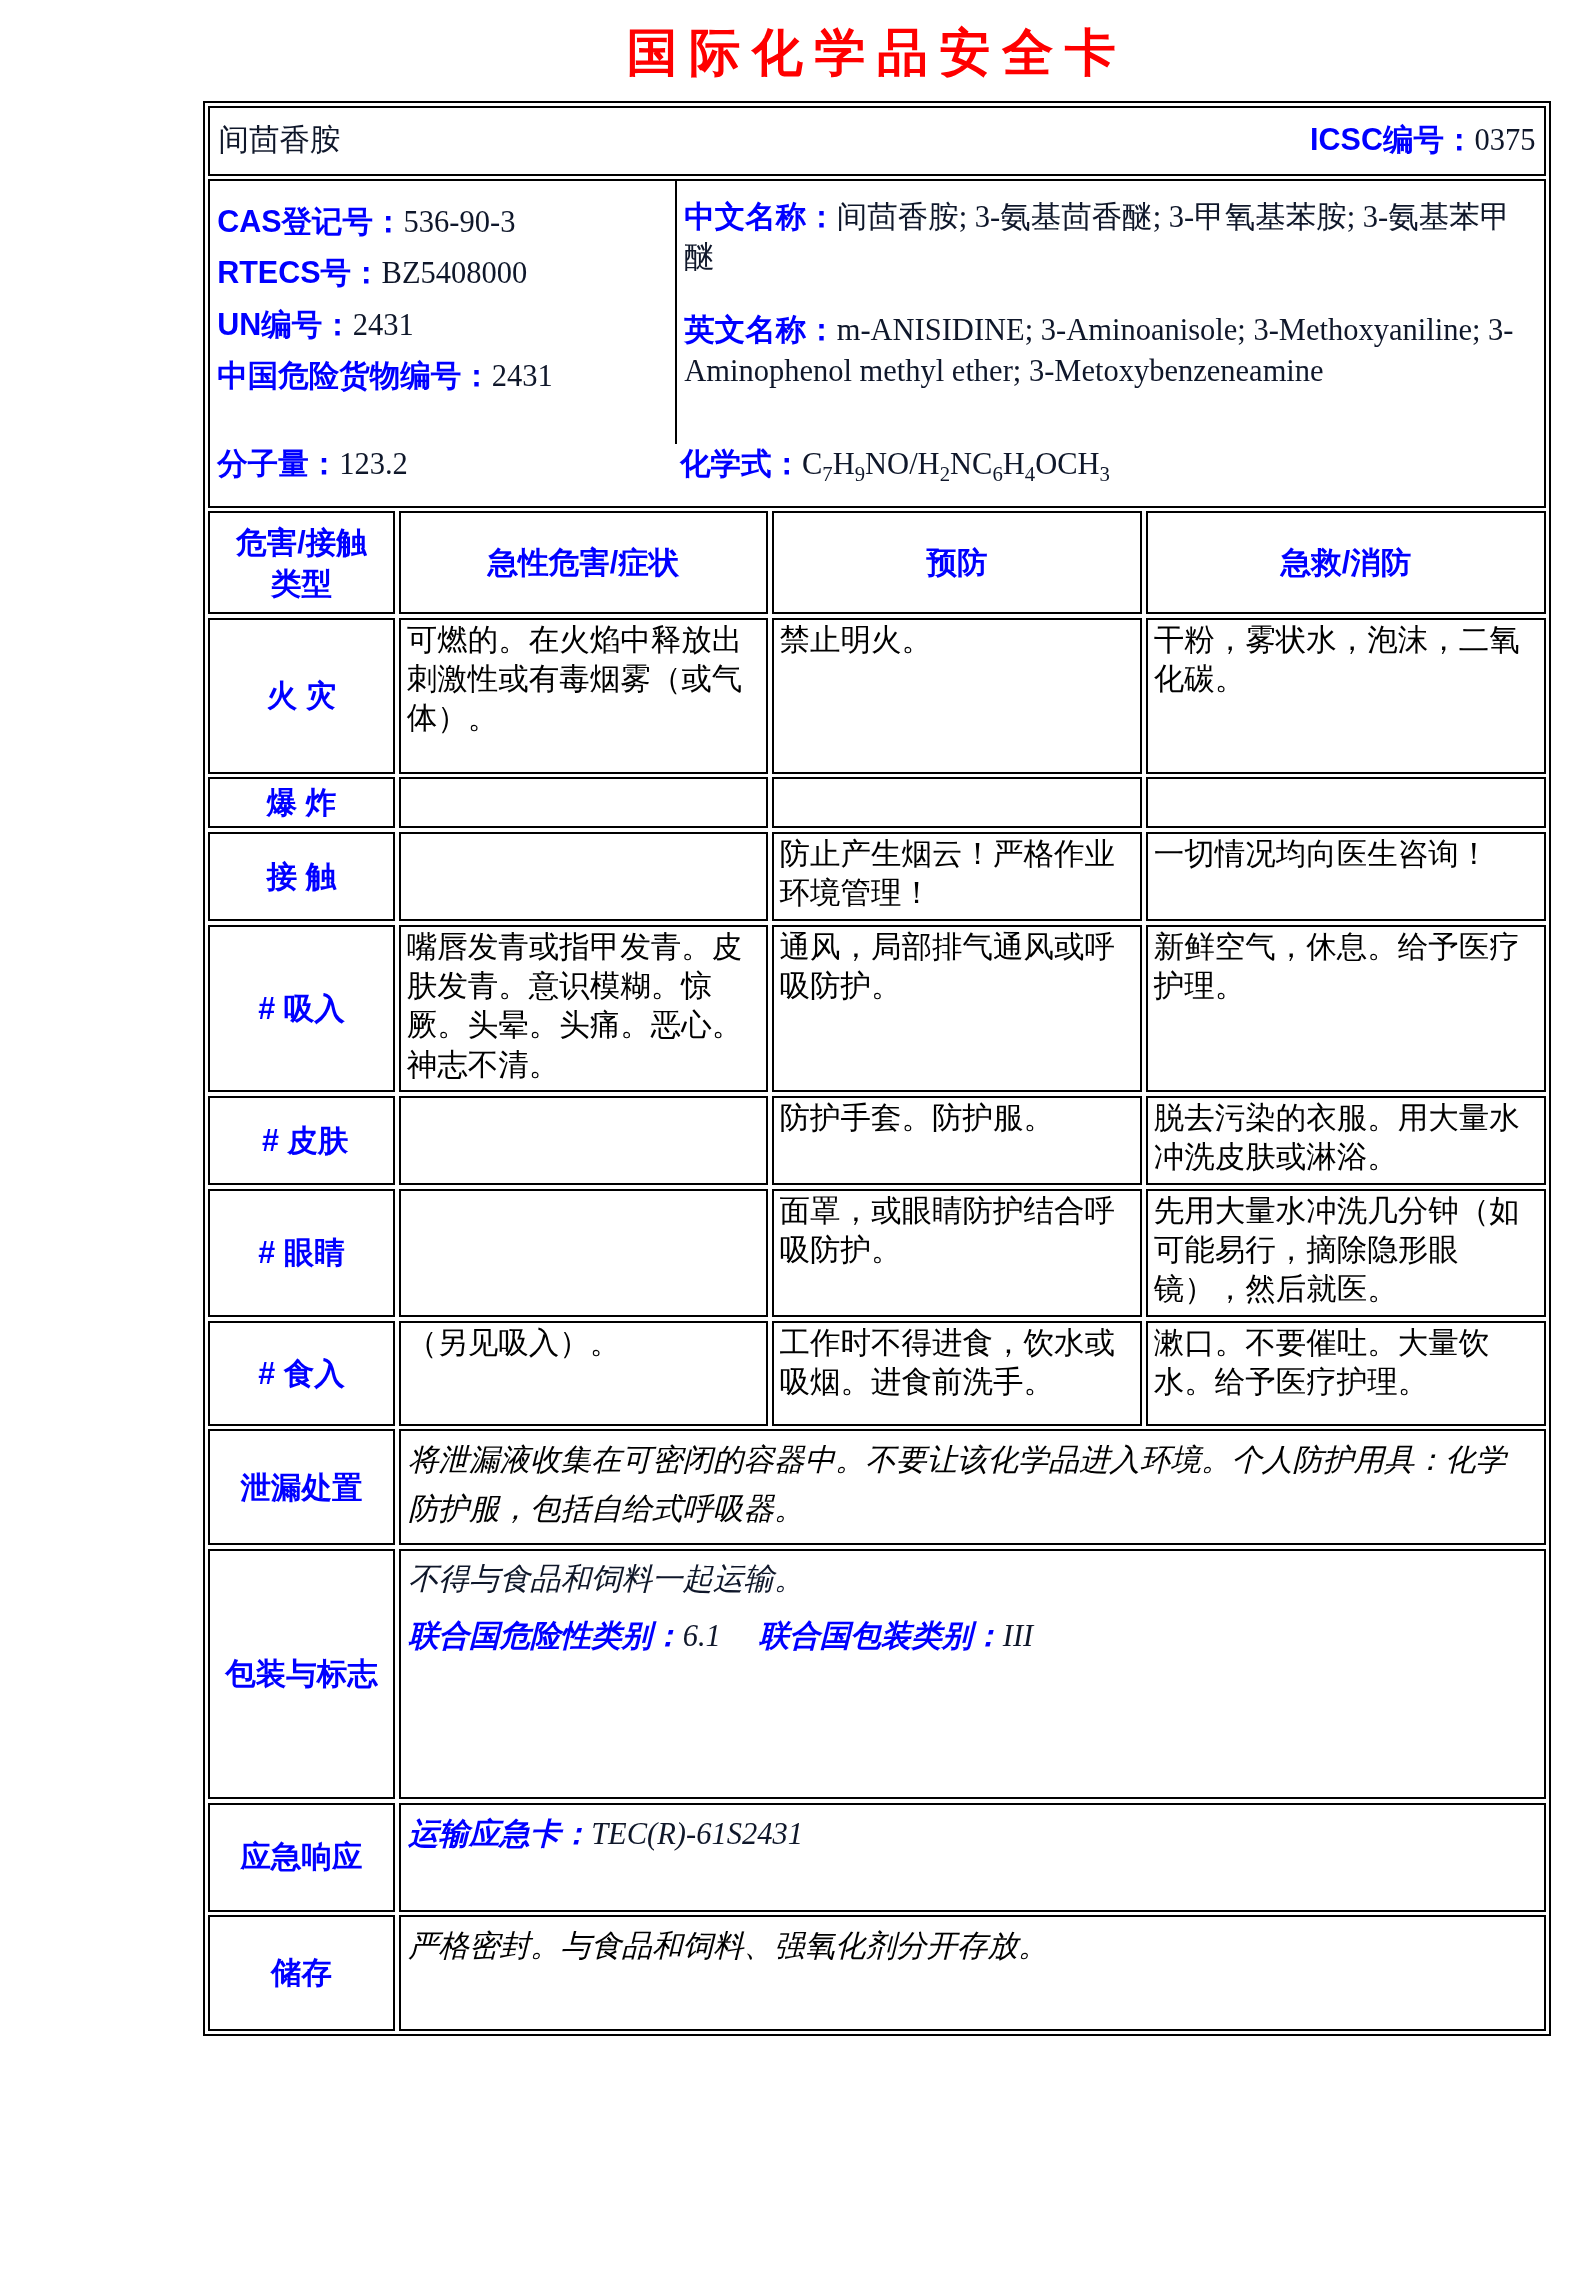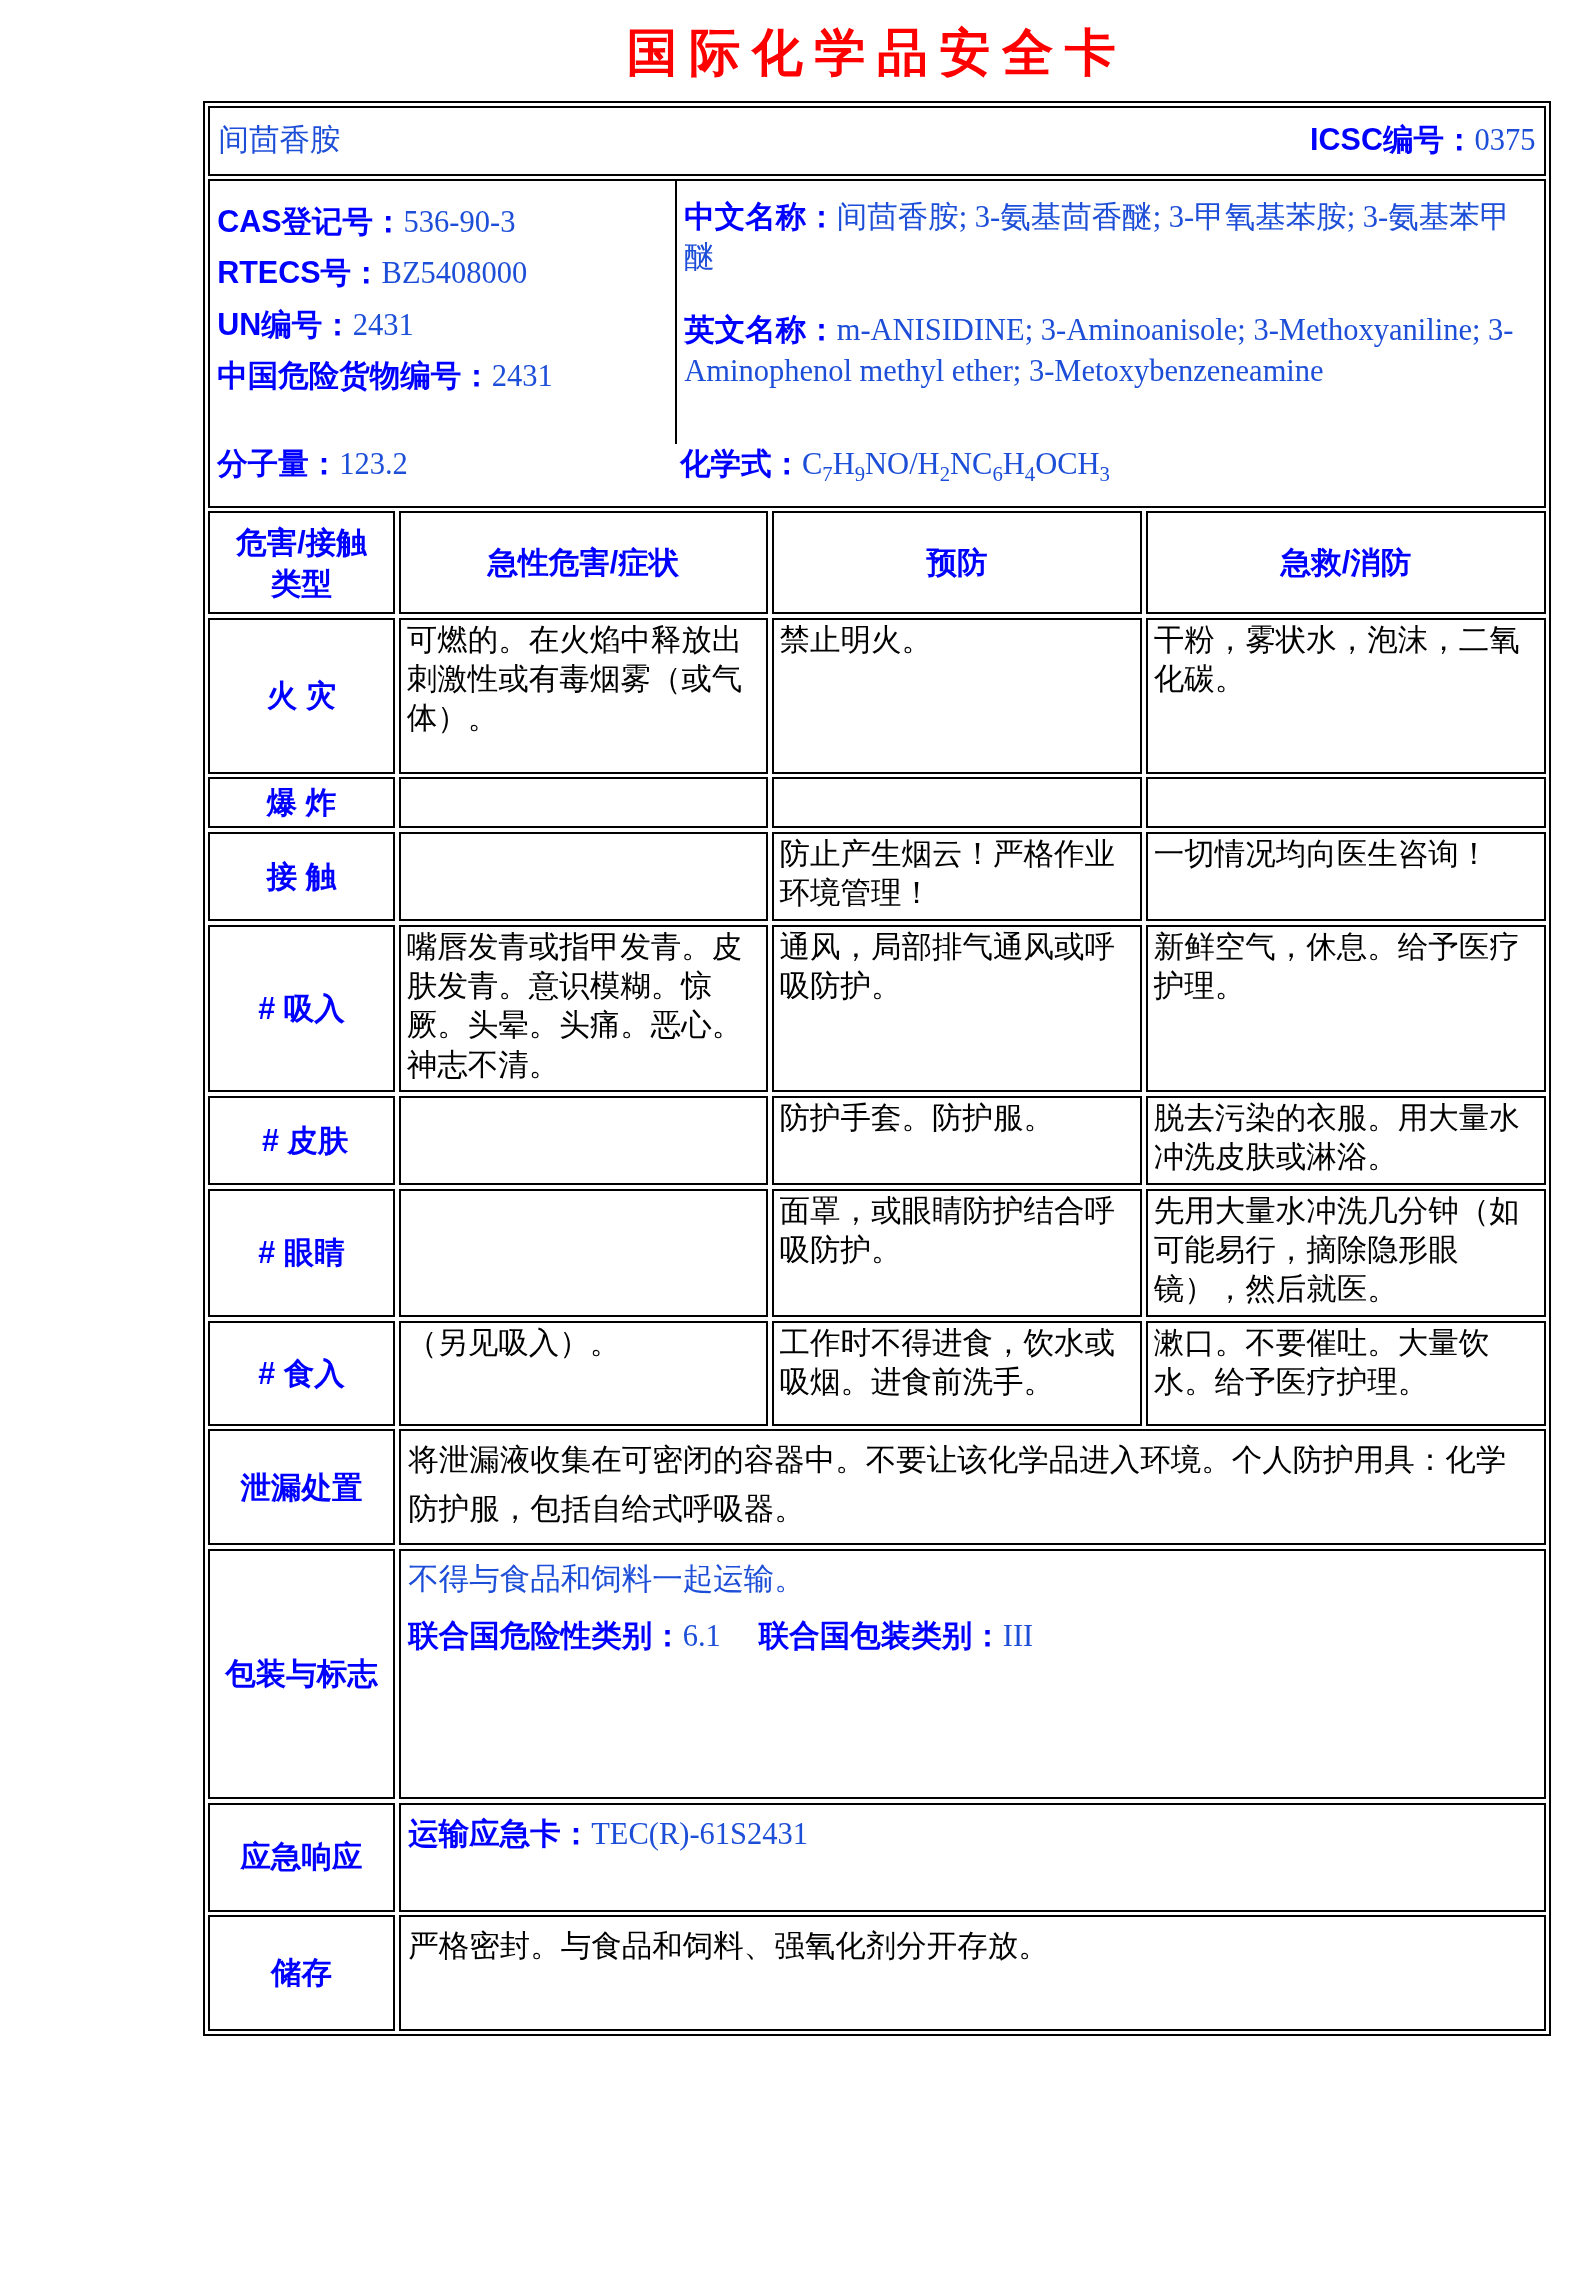--- a/index.html
+++ b/index.html
@@ -34,21 +34,21 @@
     gap: 3.6px;
     background: #fff;
   }
   .cell { border: 2.2px solid #000; box-sizing: border-box; background: #fff; }
 
   .blu {
     color: #0000FF;
     font-family: "Liberation Sans", "DejaVu Sans", sans-serif;
     font-weight: bold;
   }
-  .val { color: #1d4ed8; }
+  .val { color: #0f172a; }
 
   
   .head-row {
     display: flex; justify-content: space-between; align-items: center;
     min-height: 70px; padding: 0 8.7px;
   }
 
   
   .info-top { display: grid; grid-template-columns: 35% 1fr; min-height: 263px; }
   .ids  { padding: 14.5px 7.3px 0 7.3px; border-right: 2.2px solid #000; line-height: 1.65; }
@@ -86,20 +86,21 @@
   .txt {
     padding: 1.5px 7.3px 5.8px 5.8px;
     line-height: 1.28;
     word-break: break-all;
   }
   .merged {
     grid-column: 2 / 5;
     padding: 4.4px 10.2px 7.3px 7.3px;
     line-height: 1.62;
     word-break: break-all;
+    font-style: italic;
   }
   .pack-line { margin-top: 5.8px; }
   .gap-left { margin-left: 38px; }
 
   
   .mh-fire      { min-height: 156px; }
   .mh-explosion { min-height: 51px;  }
   .mh-contact   { min-height: 74px; }
   .mh-inhale    { min-height: 163px; }
   .mh-skin      { min-height: 74px; padding-left: 10px; }

